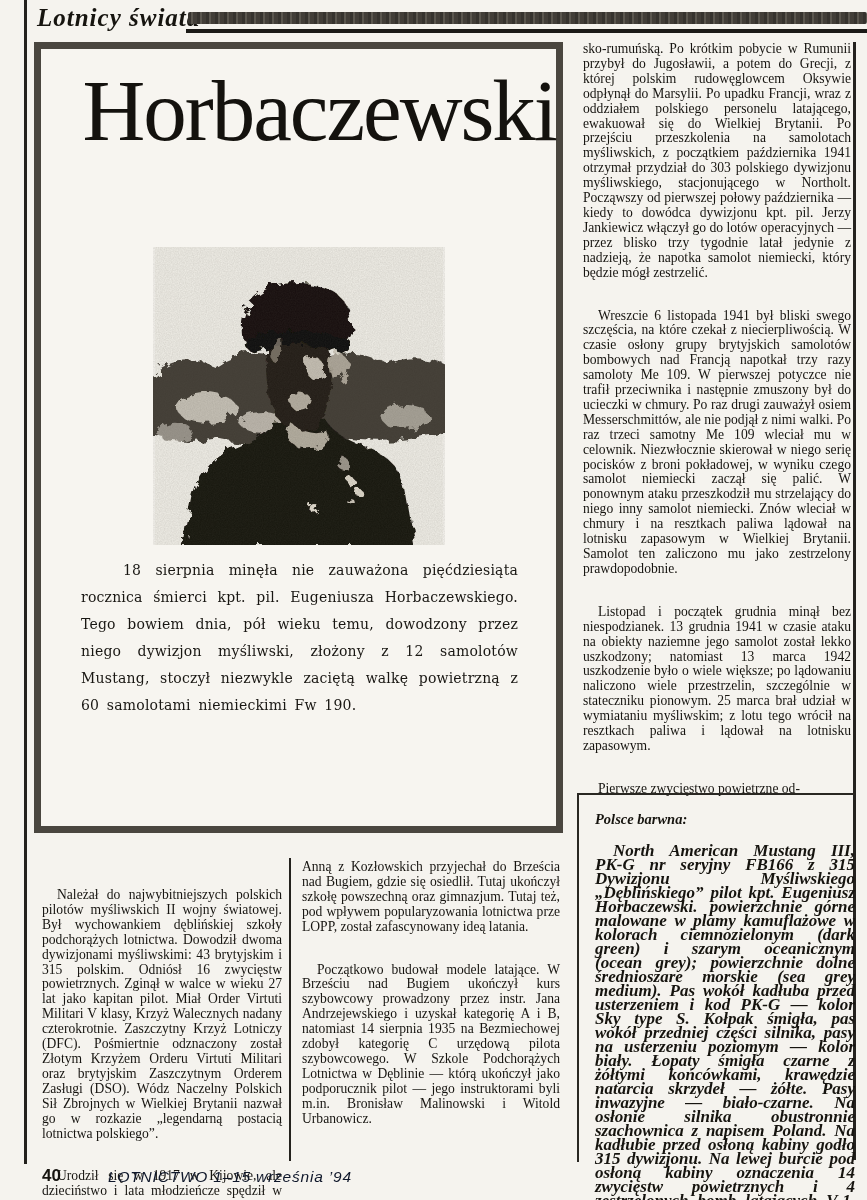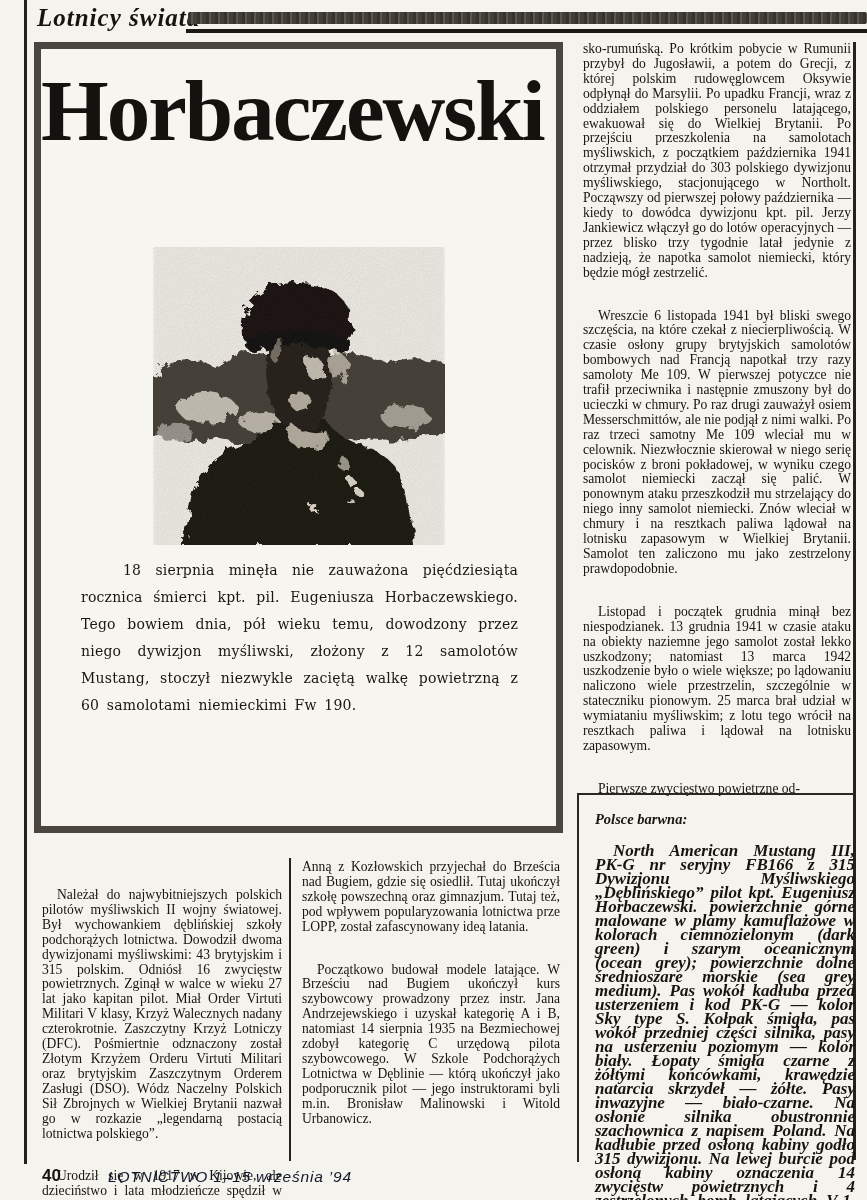--- a/index.html
+++ b/index.html
@@ -26,22 +26,22 @@
   .bar-solid{position:absolute;left:186px;top:29px;width:681px;height:4px;background:#1b1a17;}
   
   .feature-box{
     position:absolute;left:34px;top:42px;width:515px;height:777px;
     border:7px solid #4a463f;
     background:#f7f5f0;
     box-shadow:inset 0 0 0 1px #f7f5f0;
   }
   .feature-title{
     margin:14px 0 0 0;
-    text-align:left;
-    font-weight:bold;font-size:87px;line-height:96px;letter-spacing:-2px;
+    text-align:right;
+    font-weight:normal;font-size:87px;line-height:96px;letter-spacing:-2px;
     font-family:"Liberation Serif",serif;
     color:#14120e;
   }
   .photo-wrap{width:292px;height:298px;margin:88px auto 0;}
   .feature-intro{
     margin:12px 38px 0 40px;
     font-family:"DejaVu Serif","Liberation Serif",serif;
     font-size:14px;line-height:27px;
     text-align:justify;text-indent:42px;
     word-spacing:3px;letter-spacing:0.2px;

